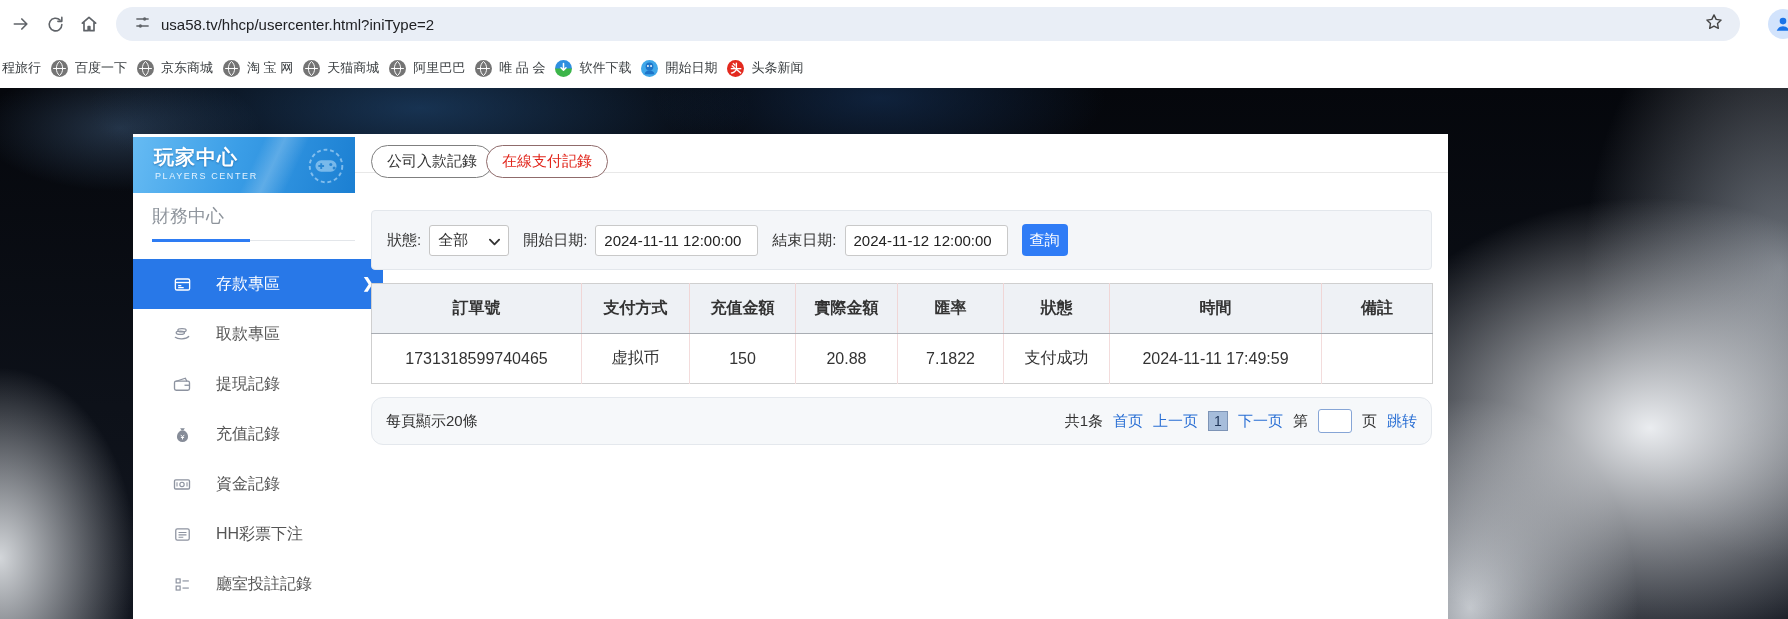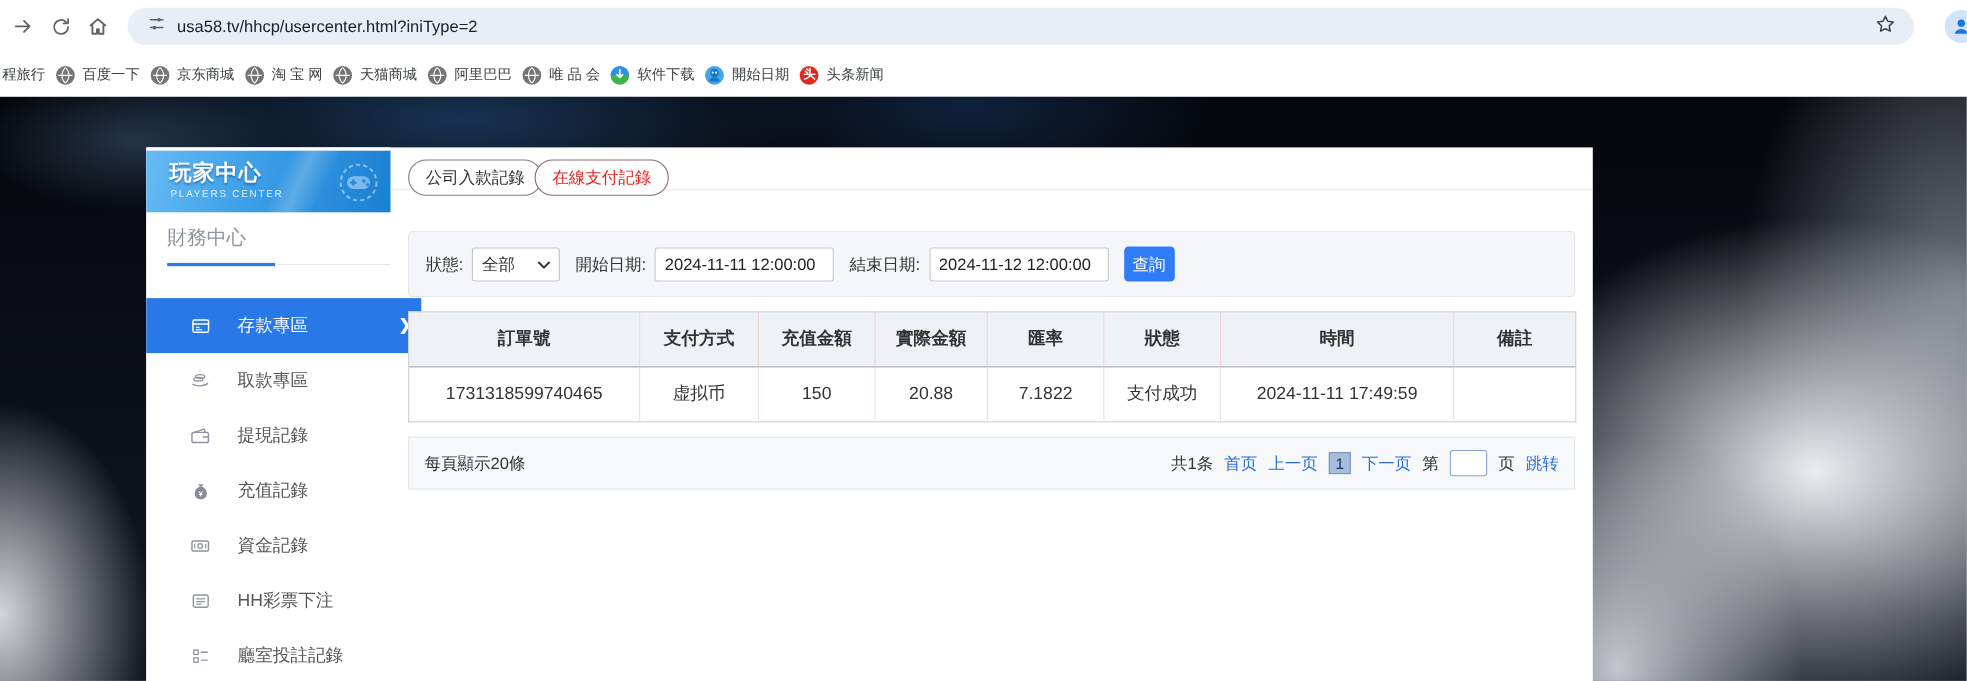--- a/index.html
+++ b/index.html
@@ -50,21 +50,21 @@
   .banner-sub { position:absolute; top:34px; left:22px; font-size:9px; letter-spacing:1.6px; color:#e4f3ff; }
   .banner .pad { position:absolute; right:6px; top:6px; opacity:.55; }
 
   .fin-title { position:absolute; top:70px; left:19px; font-size:18px; color:#8e949c; }
   .fin-underline { position:absolute; top:106px; left:19px; width:203px; height:1px; background:#e3e6ea; }
   .fin-underline::before { content:""; position:absolute; top:-1px; left:0; width:98px; height:3px; background:#2e7cf3; }
 
   .menu { position:absolute; top:125px; left:0; width:222px; }
   .mi { position:relative; height:50px; display:flex; align-items:center; padding-left:39px; gap:24px; font-size:16px; color:#555; cursor:pointer; }
   .mi .ic { width:20px; height:20px; display:flex; align-items:center; justify-content:center; }
-  .mi.active { width:250px; background:#2878e8; color:#fff;margin-top:12px; }
+  .mi.active { width:250px; background:#2878e8; color:#fff; }
   .mi.active .chev { position:absolute; right:9px; top:16px; color:#fff; font-size:14px; font-weight:bold; }
 
   
   .content { position:absolute; top:0; left:222px; width:1093px; height:100%; }
   .tabstrip { position:absolute; top:0; left:0; width:100%; height:39px; border-bottom:1px solid #e8e8e8; }
   .pill { position:absolute; top:11px; height:33px; border:1px solid #7f7f7f; border-radius:17px; display:flex; align-items:center; padding:0 15px; font-size:15px; color:#333; background:#fff; cursor:pointer; }
   .pill.t1 { left:16px; }
   .pill.t2 { left:131px; border-color:#8f6b6b; color:#e1251b; }
 
   
@@ -76,21 +76,21 @@
   .btn-query { width:46px; height:32px; background:#2f7cf6; border:none; border-radius:4px; color:#fff; font-size:15px; cursor:pointer; font-family:"Liberation Sans", sans-serif; }
 
   
   .tbl { position:absolute; top:149px; left:16px; width:1061px; border-collapse:collapse; table-layout:fixed; background:#fff; font-size:16px; color:#333; }
   .tbl th { height:50px; background:#eef1f5; font-weight:bold; border-right:1px solid #f0d6d6; border-bottom:1px solid #a9adb3; text-align:center; }
   .tbl td { height:50px; border-right:1px solid #f3dcdc; text-align:center; }
   .tbl { border:1px solid #cfcfcf; }
   .tbl th:last-child, .tbl td:last-child { border-right:none; }
 
   
-  .pager { position:absolute; top:263px; left:16px; width:1061px; height:48px; background:#f6f8fa; border:1px solid #e4e8ed; border-radius:0; display:flex; align-items:center; justify-content:space-between; padding:0 14px; font-size:15px; color:#333; }
+  .pager { position:absolute; top:263px; left:16px; width:1061px; height:48px; background:#f6f8fa; border:1px solid #e4e8ed; border-radius:12px; display:flex; align-items:center; justify-content:space-between; padding:0 14px; font-size:15px; color:#333; }
   .pager-right { display:flex; align-items:center; gap:10px; }
   .plink { color:#2a6fd4; cursor:pointer; }
   .pcur { min-width:20px; height:20px; background:#a6bddb; border:1px solid #7d94b6; color:#21375a; display:flex; align-items:center; justify-content:center; font-size:14px; }
   .jump-input { width:34px; height:24px; border:1px solid #86a5d6; border-radius:3px; background:#fff; font-size:14px; text-align:center; }
 </style>
 </head>
 <body>
 
 <div class="toolbar">
   <span class="nav-ic" style="margin-left:4px;">

